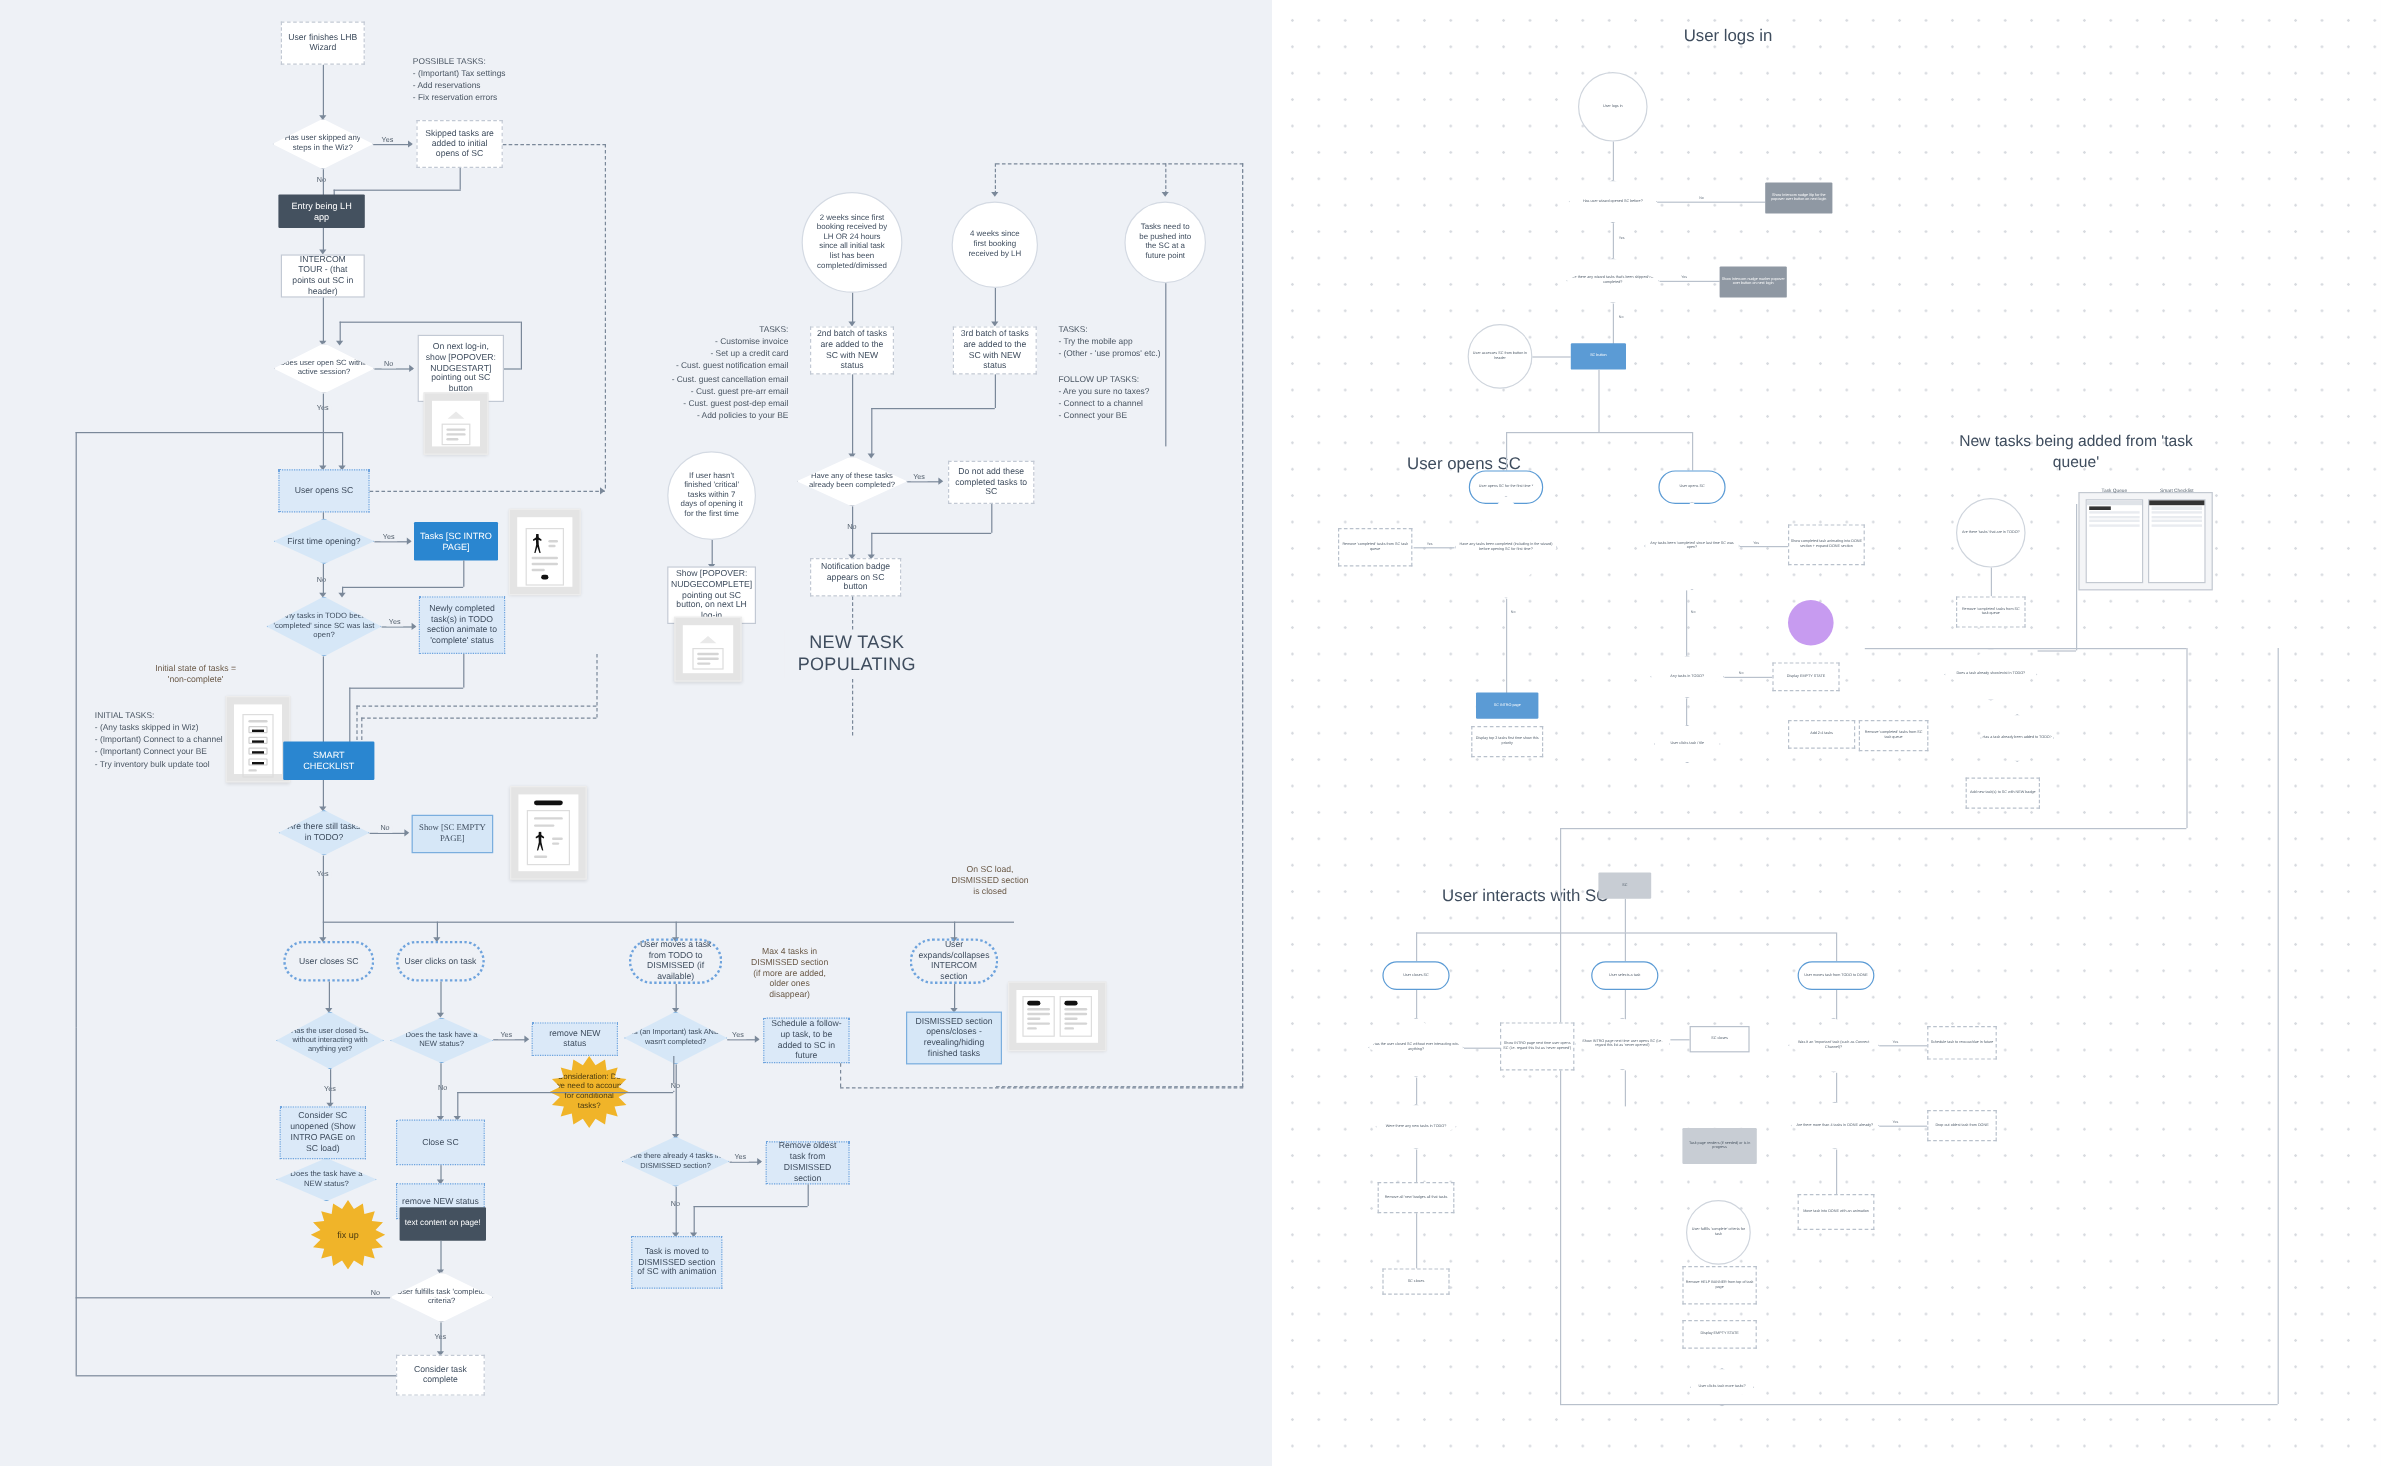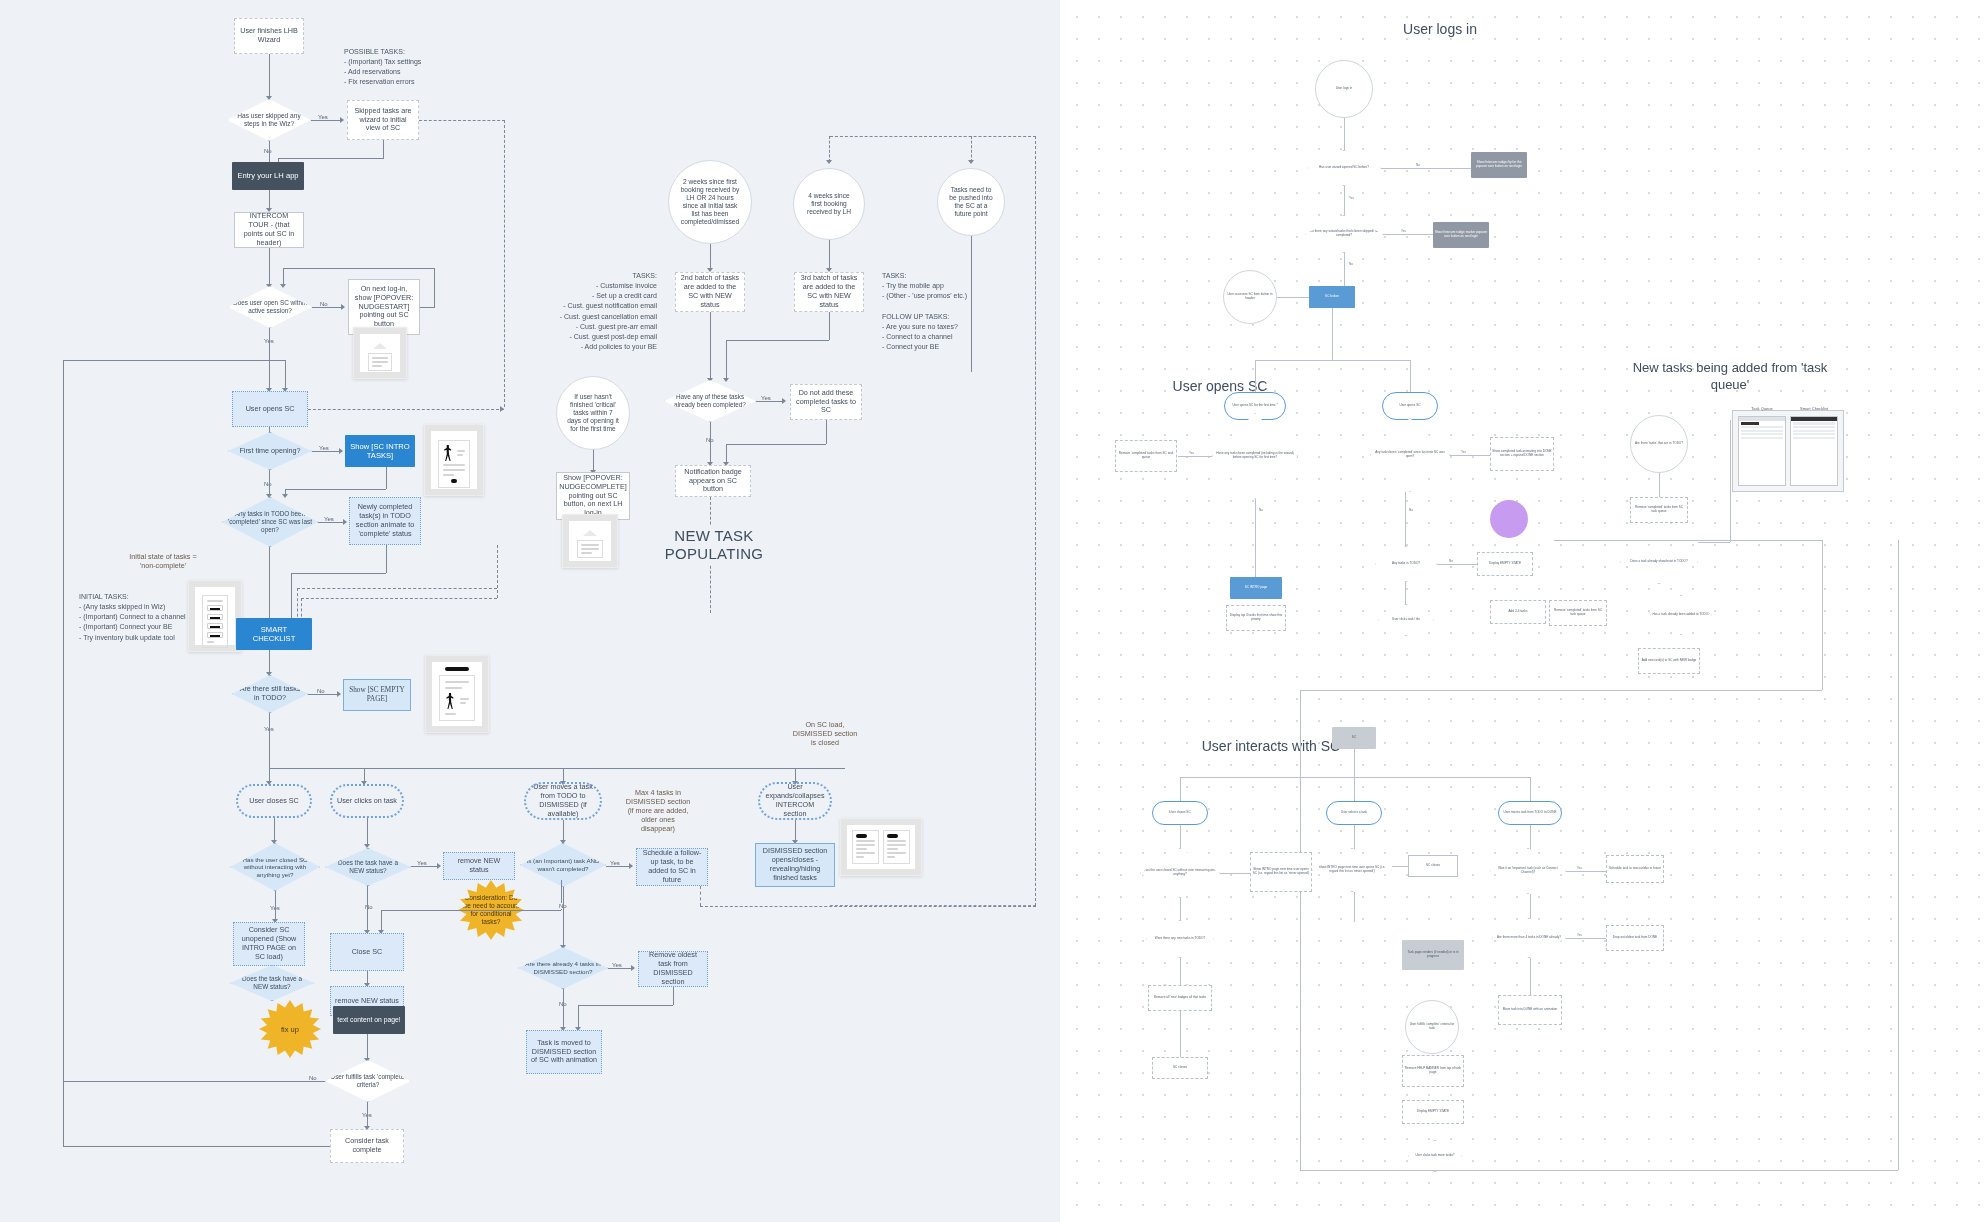--- a/index.html
+++ b/index.html
@@ -152,34 +152,34 @@
   <div class="node n-note" style="left:340px;top:44px;width:120px;height:44px;">POSSIBLE TASKS:
 - (Important) Tax settings
 - Add reservations
 - Fix reservation errors</div>
 
   <div class="node n-dec" style="left:227px;top:99px;width:84px;height:42px;font-size:6.6px;">Has user skipped any steps in the Wiz?</div>
   <div class="ln-h" style="left:311px;top:120px;width:32px;"></div>
   <div class="arrow right" style="left:340px;top:117px;"></div>
   <div class="lbl" style="left:316px;top:114px;">Yes</div>
 
-  <div class="node n-proc" style="left:347px;top:100px;width:72px;height:40px;">Skipped tasks are wizard to initial view of SC</div>
+  <div class="node n-proc" style="left:347px;top:100px;width:72px;height:40px;">Skipped tasks are added to initial opens of SC</div>
 
   <div class="ln-h dash" style="left:419px;top:120px;width:86px;"></div>
   <div class="ln-v dash" style="left:504px;top:120px;height:287px;"></div>
 
   <div class="lbl" style="left:262px;top:148px;">No</div>
   <div class="ln-v" style="left:269px;top:141px;height:28px;"></div>
   <div class="ln-v" style="left:383px;top:140px;height:18px;"></div>
   <div class="ln-h" style="left:278px;top:158px;width:106px;"></div>
   <div class="ln-v" style="left:278px;top:158px;height:11px;"></div>
   <div class="arrow down" style="left:275px;top:167px;"></div>
   <div class="arrow down" style="left:266px;top:167px;"></div>
 
-  <div class="node n-dark" style="left:232px;top:162px;width:72px;height:28px;">Entry your LH app</div>
+  <div class="node n-dark" style="left:232px;top:162px;width:72px;height:28px;">Entry being LH app</div>
   <div class="ln-v" style="left:269px;top:190px;height:20px;"></div>
   <div class="arrow down" style="left:266px;top:208px;"></div>
 
   <div class="node n-proc-sol" style="left:234px;top:212px;width:70px;height:36px;">INTERCOM TOUR - (that points out SC in header)</div>
   <div class="ln-v" style="left:269px;top:248px;height:38px;"></div>
   <div class="arrow down" style="left:266px;top:284px;"></div>
 
   <div class="node n-dec" style="left:228px;top:286px;width:84px;height:42px;font-size:6.4px;">Does user open SC within active session?</div>
   <div class="ln-h" style="left:312px;top:307px;width:32px;"></div>
   <div class="arrow right" style="left:341px;top:304px;"></div>
@@ -219,21 +219,21 @@
   <div class="arrow right" style="left:500px;top:406px;border-left-color:#7a8899;"></div>
 
   <div class="ln-v" style="left:269px;top:427px;height:22px;"></div>
   <div class="arrow down" style="left:266px;top:447px;"></div>
 
   <div class="node n-bluedec" style="left:228px;top:432px;width:84px;height:38px;">First time opening?</div>
   <div class="ln-h" style="left:312px;top:451px;width:30px;"></div>
   <div class="arrow right" style="left:339px;top:448px;"></div>
   <div class="lbl" style="left:317px;top:445px;">Yes</div>
 
-  <div class="node n-blue" style="left:345px;top:435px;width:70px;height:32px;">Show [SC INTRO TASKS]</div>
+  <div class="node n-blue" style="left:345px;top:435px;width:70px;height:32px;">Tasks [SC INTRO PAGE]</div>
 
   <div class="thumb" style="left:424px;top:424px;width:60px;height:72px;">
     <div class="inner" style="gap:4px;align-items:center;">
       <div class="bar" style="width:60%;"></div>
       <div style="border:1px solid #ddd;width:90%;padding:4px;display:flex;flex-direction:column;gap:3px;">
         <div style="display:flex;gap:4px;align-items:center;">
           <div class="fig"></div>
           <div style="flex:1;display:flex;flex-direction:column;gap:2px;">
             <div class="ln"></div>
                 <div class="ln" style="width:70%"></div>

